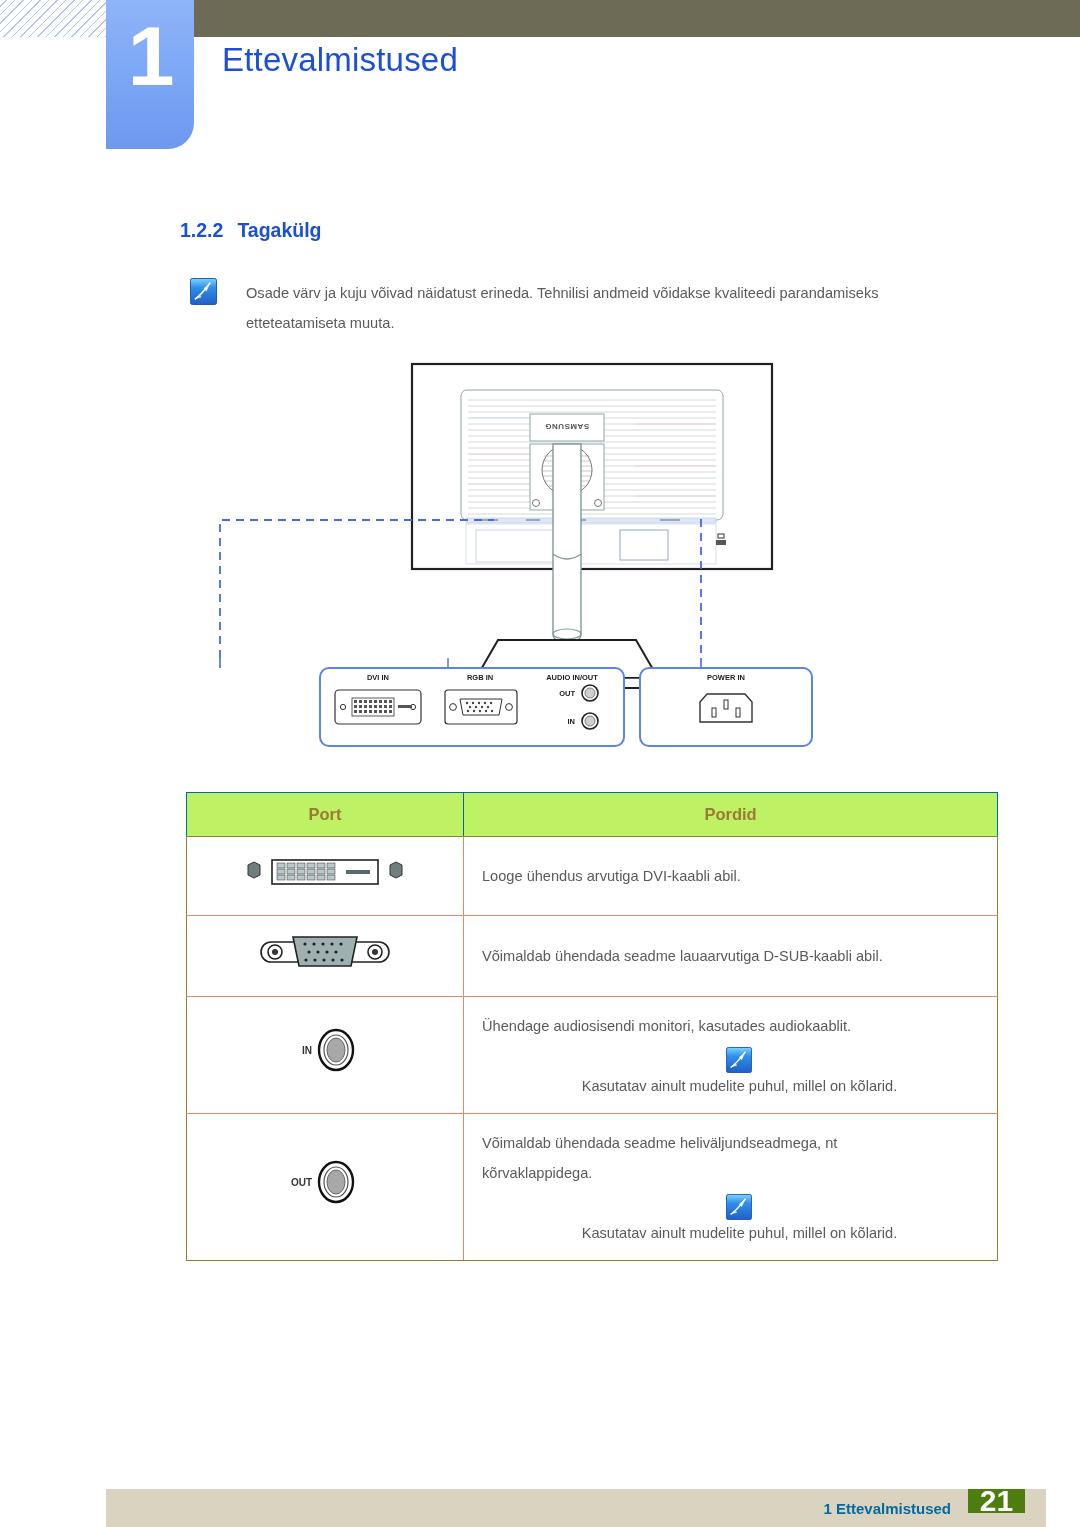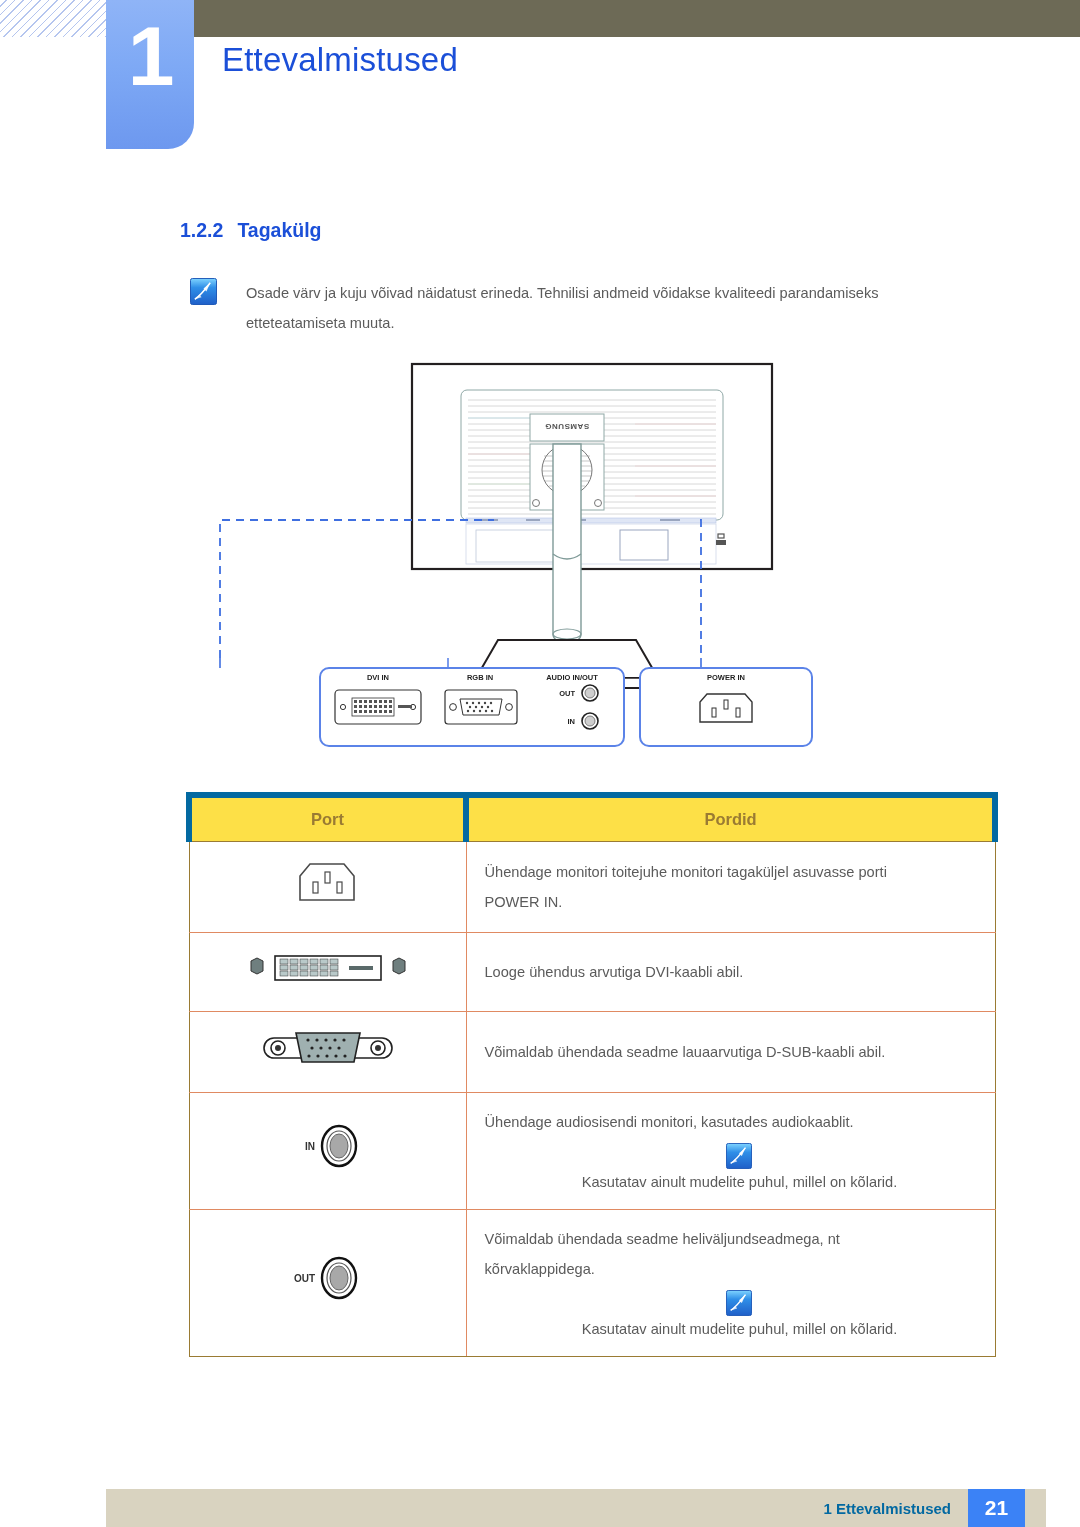--- a/index.html
+++ b/index.html
@@ -58,23 +58,23 @@
   
   .diagram{position:absolute;left:180px;top:358px;width:820px;height:400px;}
 
   
   .ptable{
     position:absolute;left:186px;top:792px;width:812px;
     border-collapse:collapse;
     border:1px solid #9a7b33;
   }
   .ptable th{
-    background:#fde047;color:#9a7b33;
+    background:#bef264;color:#9a7b33;
     font-size:16.5px;font-weight:bold;
-    padding:12px 0;border:6px solid #0369a1;
+    padding:12px 0;border:1px solid #0369a1;
     border-bottom:1px solid #9a7b33;
   }
   .ptable td{
     border:1px solid #e08a62;
     color:#5b5b5b;font-size:14.6px;line-height:30px;
     vertical-align:middle;
   }
   .ptable td.icon-cell{width:276px;text-align:center;padding:14px 0;}
   .ptable td.desc-cell{padding:14px 0 14px 18px;}
   .ptable tr:last-child td{border-bottom:1px solid #9a7b33;}
@@ -87,23 +87,23 @@
   
   .footer-bar{
     position:absolute;left:106px;top:1489px;width:940px;height:38px;
     background:#d9d3c0;
   }
   .footer-text{
     position:absolute;right:129px;top:1500px;
     color:#0369a1;font-size:15px;font-weight:bold;
   }
   .footer-page{
-    position:absolute;left:968px;top:1489px;width:57px;height:38px;
-    background:#3b82f6;color:#ffffff;
-    font-size:21px;font-weight:bold;
+    position:absolute;left:968px;top:1489px;width:57px;height:24px;
+    background:#4d7c0f;color:#ffffff;
+    font-size:30px;font-weight:bold;
     display:flex;align-items:center;justify-content:center;
   }
 </style>
 </head>
 <body>
 
 <div class="hatch"></div>
 <div class="olive-bar"></div>
 <div class="chapter-tab">
   <div class="chapter-num">1</div>
@@ -307,34 +307,20 @@
 
 <table class="ptable">
   <thead>
     <tr>
       <th>Port</th>
       <th>Pordid</th>
     </tr>
   </thead>
   <tbody>
 
-    <tr>
-      <td class="icon-cell">
-        <svg width="72" height="52" viewBox="0 0 72 52">
-          <path d="M18 8 L52 8 L62 20 L62 44 L8 44 L8 20 Z" fill="#ffffff" stroke="#4a4a4a" stroke-width="1.6"></path>
-          <rect x="33" y="16" width="5" height="11" fill="#fff" stroke="#4a4a4a" stroke-width="1.2"></rect>
-          <rect x="21" y="26" width="5" height="11" fill="#fff" stroke="#4a4a4a" stroke-width="1.2"></rect>
-          <rect x="45" y="26" width="5" height="11" fill="#fff" stroke="#4a4a4a" stroke-width="1.2"></rect>
-        </svg>
-      </td>
-      <td class="desc-cell">
-        <div>Ühendage monitori toitejuhe monitori tagaküljel asuvasse porti</div>
-        <div>POWER IN.</div>
-      </td>
-    </tr>
 
     <tr>
       <td class="icon-cell">
         <svg width="170" height="40" viewBox="0 0 170 40">
           <path d="M8 14 L14 11 L20 14 L20 24 L14 27 L8 24 Z" fill="#6f7f7f" stroke="#333" stroke-width="1"></path>
           <path d="M150 14 L156 11 L162 14 L162 24 L156 27 L150 24 Z" fill="#6f7f7f" stroke="#333" stroke-width="1"></path>
           <rect x="32" y="9" width="106" height="24" fill="#ffffff" stroke="#222" stroke-width="1.6"></rect>
           <g fill="#b9c9c9" stroke="#333" stroke-width=".5">
             <rect x="37" y="12" width="8" height="5"></rect>
               <rect x="47" y="12" width="8" height="5"></rect>

